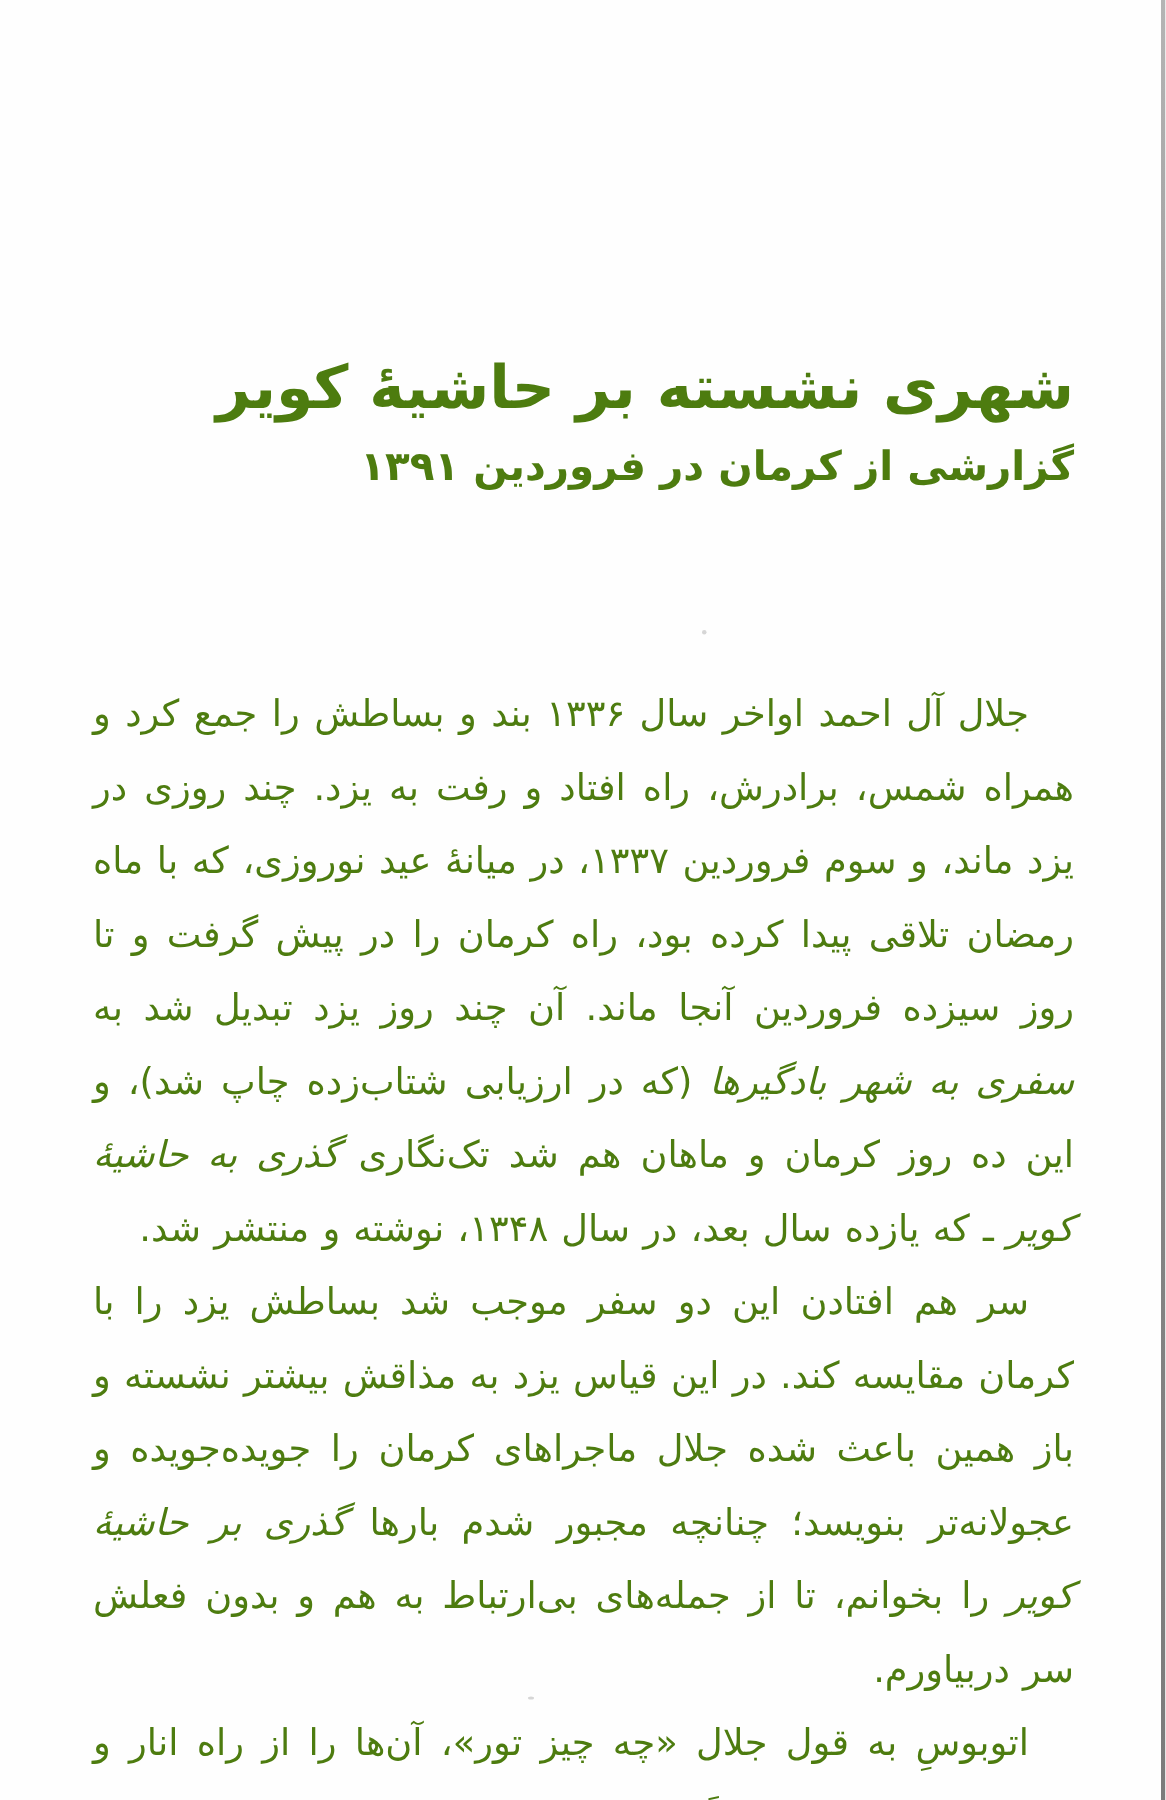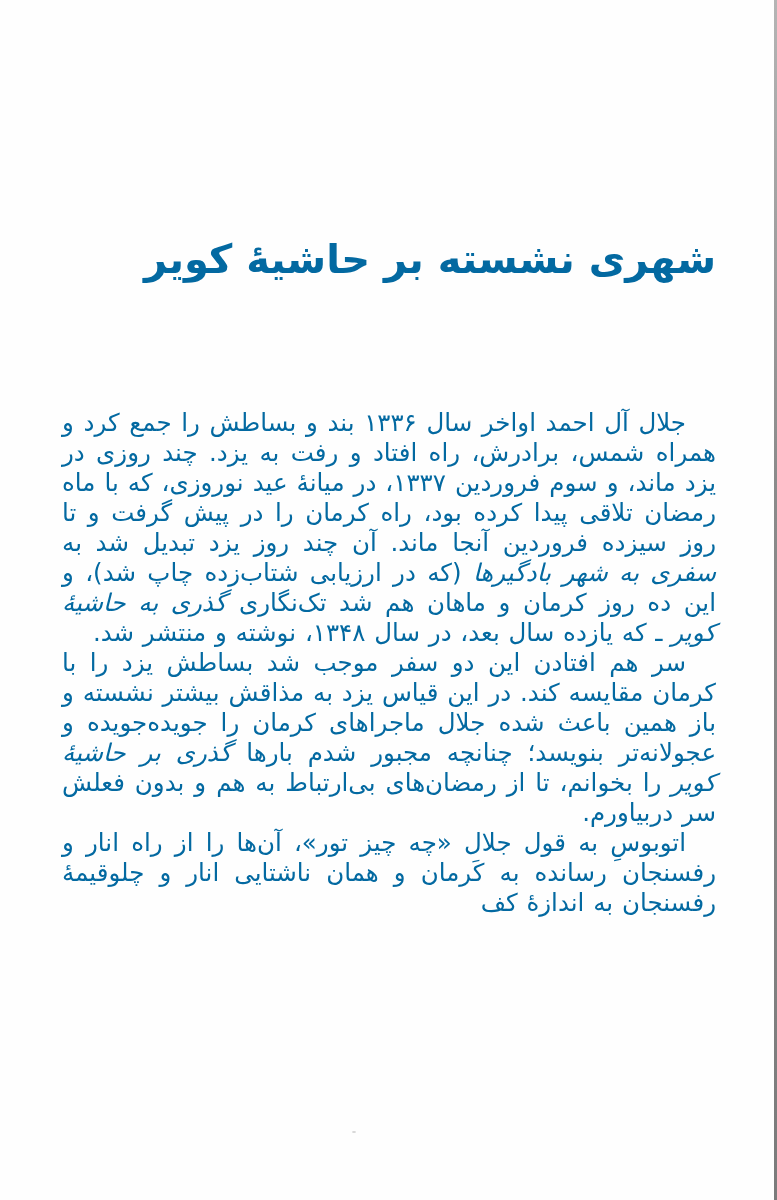--- a/index.html
+++ b/index.html
@@ -8,21 +8,21 @@
     background: #e9e9e9;
   }
   .page {
     position: relative;
     width: 777px;
     height: 1200px;
     margin: 0 auto;
     background: #fefefe;
     overflow: hidden;
     font-family: "DejaVu Sans", sans-serif;
-    color: #0369a1;
+    color: #4d7c0f;
     direction: rtl;
   }
   .content {
     position: absolute;
     top: 0;
     right: 61px;
     left: 62px;
   }
   .chapter-header {
     margin-top: 232px;
@@ -40,21 +40,21 @@
     font-size: 27px;
     line-height: 1.3;
     font-weight: 700;
   }
   .body-text {
     margin-top: 122px;
   }
   .para {
     margin: 0;
     font-size: 24.5px;
-    line-height: 30px;
+    line-height: 49px;
     text-align: justify;
     text-justify: inter-word;
     text-indent: 30px;
     word-spacing: 1px;
   }
   .seg-italic {
     font-style: italic;
   }
   .scan-edge {
     position: absolute;
@@ -77,27 +77,28 @@
 </style>
 </head>
 <body>
 
 <div class="page">
 
   <div class="content">
 
     <header class="chapter-header">
       <h1 class="chapter-title">شهری نشسته بر حاشیهٔ کویر</h1>
+      <h2 class="chapter-subtitle">گزارشی از کرمان در فروردین ۱۳۹۱</h2>
     </header>
 
     <main class="body-text">
 
       <p class="para"><span>جلال آل احمد اواخر سال ۱۳۳۶ بند و بساطش را جمع کرد و همراه شمس، برادرش، راه افتاد و رفت به یزد. چند روزی در یزد ماند، و سوم فروردین ۱۳۳۷، در میانهٔ عید نوروزی، که با ماه رمضان تلاقی پیدا کرده بود، راه کرمان را در پیش گرفت و تا روز سیزده فروردین آنجا ماند. آن چند روز یزد تبدیل شد به </span><span class="seg-italic">سفری به شهر بادگیرها</span><span> (که در ارزیابی شتاب‌زده چاپ شد)، و این ده روز کرمان و ماهان هم شد تک‌نگاری </span><span class="seg-italic">گذری به حاشیهٔ کویر</span><span> ـ که یازده سال بعد، در سال ۱۳۴۸، نوشته و منتشر شد.</span></p>
 
-      <p class="para"><span>سر هم افتادن این دو سفر موجب شد بساطش یزد را با کرمان مقایسه کند. در این قیاس یزد به مذاقش بیشتر نشسته و باز همین باعث شده جلال ماجراهای کرمان را جویده‌جویده و عجولانه‌تر بنویسد؛ چنانچه مجبور شدم بارها </span><span class="seg-italic">گذری بر حاشیهٔ کویر</span><span> را بخوانم، تا از رمضان‌های بی‌ارتباط به هم و بدون فعلش سر دربیاورم.</span></p>
+      <p class="para"><span>سر هم افتادن این دو سفر موجب شد بساطش یزد را با کرمان مقایسه کند. در این قیاس یزد به مذاقش بیشتر نشسته و باز همین باعث شده جلال ماجراهای کرمان را جویده‌جویده و عجولانه‌تر بنویسد؛ چنانچه مجبور شدم بارها </span><span class="seg-italic">گذری بر حاشیهٔ کویر</span><span> را بخوانم، تا از جمله‌های بی‌ارتباط به هم و بدون فعلش سر دربیاورم.</span></p>
 
       <p class="para"><span>اتوبوسِ به قول جلال «چه چیز تور»، آن‌ها را از راه انار و رفسنجان رسانده به کَرمان و همان ناشتایی انار و چلوقیمهٔ رفسنجان به اندازهٔ کف</span></p>
 
     </main>
 
   </div>
 
   <div class="scan-edge"></div>
   <div class="speck speck-1"></div>
   <div class="speck speck-2"></div>

